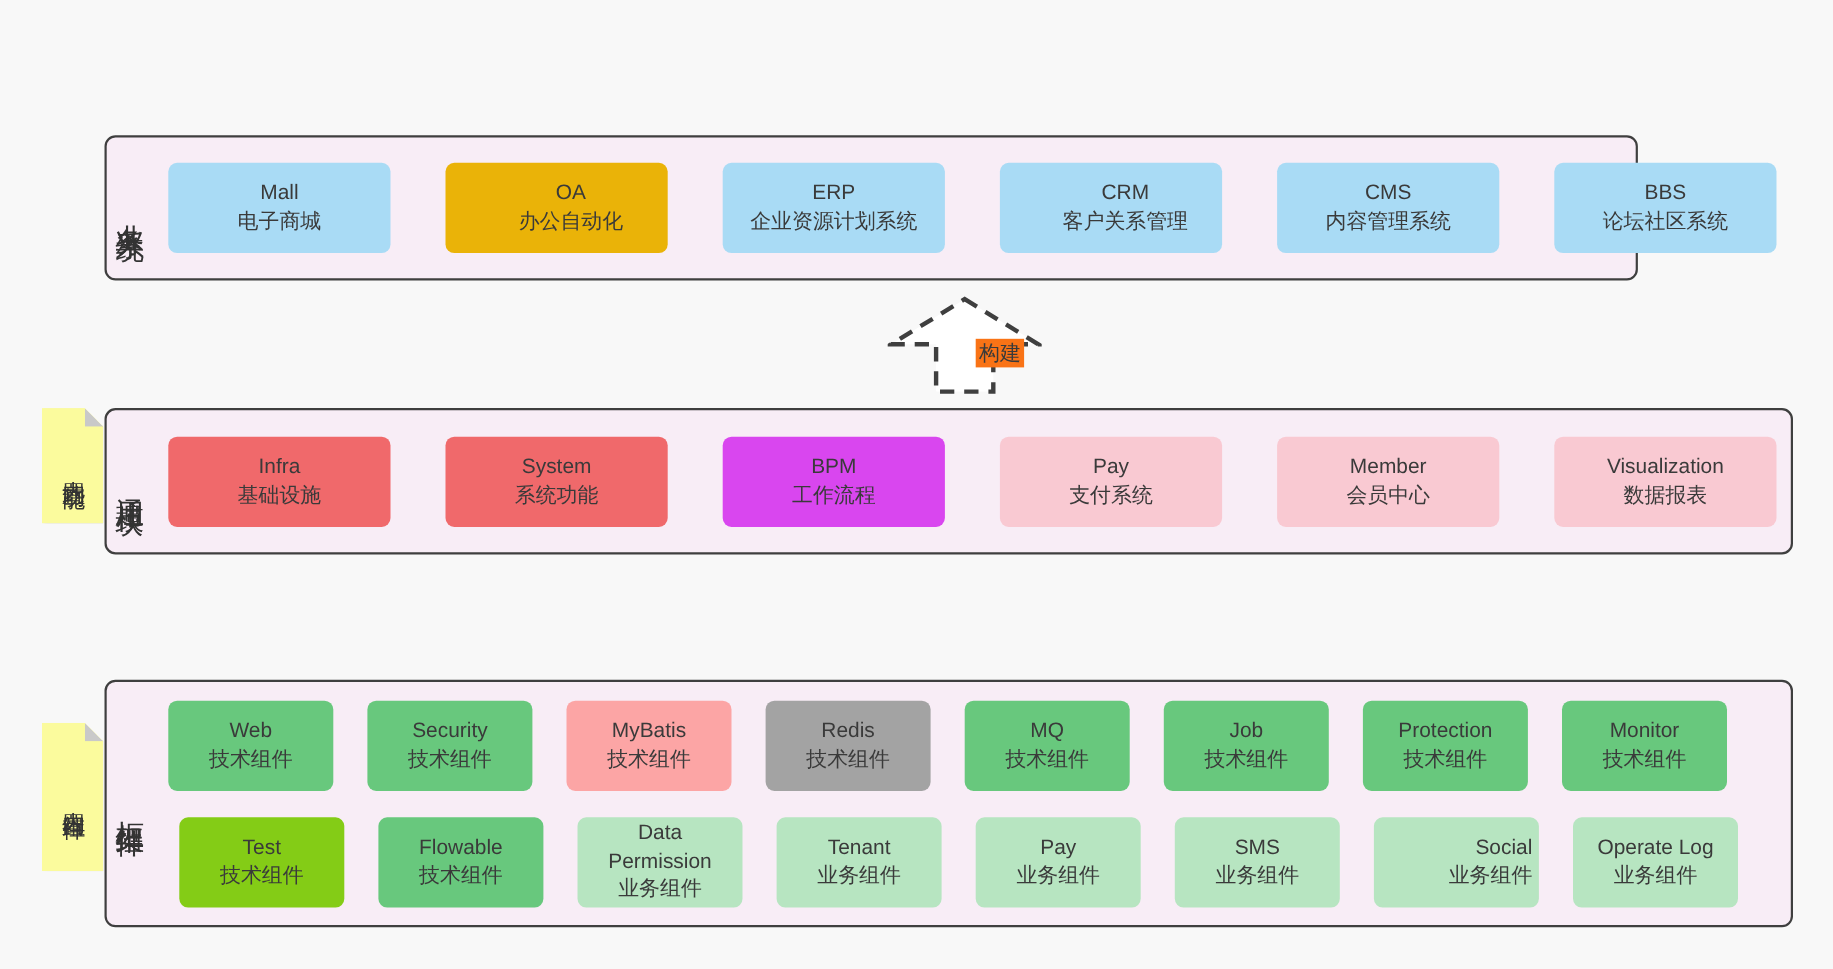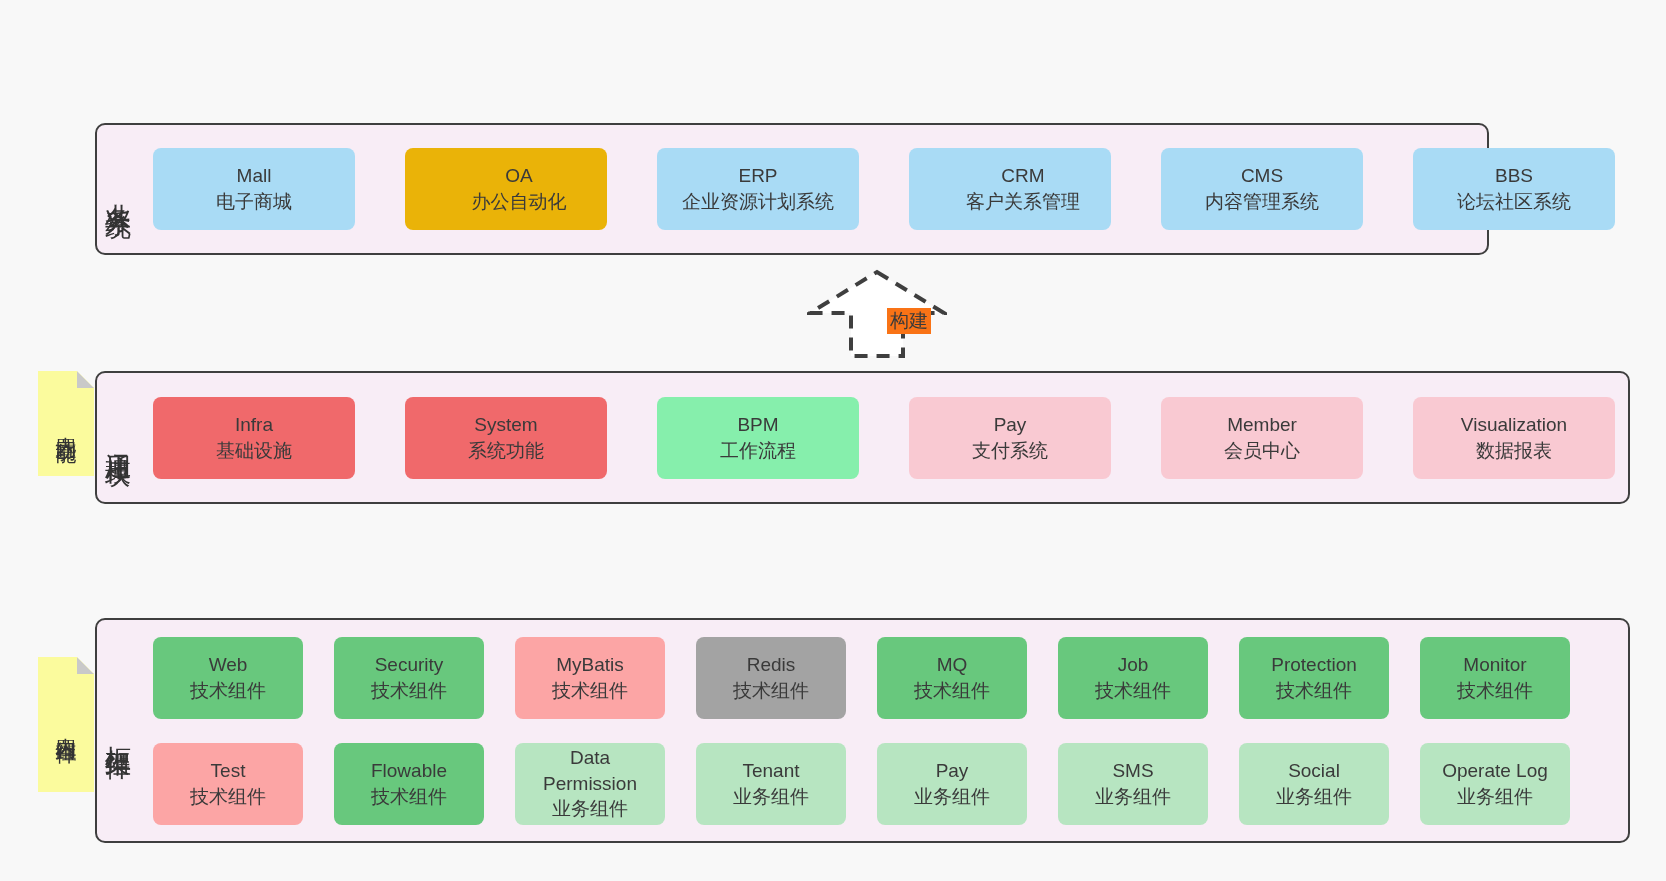--- a/index.html
+++ b/index.html
@@ -100,21 +100,21 @@
     <div class="band-rows">
         <div class="band-row">
           <div class="box" style="background: rgb(240, 105, 107);">
     <span class="box-en">Infra</span>
     <span class="box-zh">基础设施</span>
   </div>
           <div class="box" style="background: rgb(240, 105, 107);">
     <span class="box-en">System</span>
     <span class="box-zh">系统功能</span>
   </div>
-          <div class="box" style="background: #86efac;">
+          <div class="box" style="background: #d946ef;">
     <span class="box-en">BPM</span>
     <span class="box-zh">工作流程</span>
   </div>
           <div class="box" style="background: rgb(249, 201, 210);">
     <span class="box-en">Pay</span>
     <span class="box-zh">支付系统</span>
   </div>
           <div class="box" style="background: rgb(249, 201, 210);">
     <span class="box-en">Member</span>
     <span class="box-zh">会员中心</span>
@@ -159,21 +159,21 @@
           <div class="box" style="background: rgb(104, 200, 125);">
     <span class="box-en">Protection</span>
     <span class="box-zh">技术组件</span>
   </div>
           <div class="box" style="background: rgb(104, 200, 125);">
     <span class="box-en">Monitor</span>
     <span class="box-zh">技术组件</span>
   </div>
         </div>
         <div class="band-row">
-          <div class="box" style="background: #fca5a5;">
+          <div class="box" style="background: #84cc16; margin-left: 10px;">
     <span class="box-en">Test</span>
     <span class="box-zh">技术组件</span>
   </div>
           <div class="box" style="background: rgb(104, 200, 125);">
     <span class="box-en">Flowable</span>
     <span class="box-zh">技术组件</span>
   </div>
           <div class="box" style="background: rgb(183, 229, 193);">
     <span class="box-en">Data Permission</span>
     <span class="box-zh">业务组件</span>
@@ -183,21 +183,21 @@
     <span class="box-zh">业务组件</span>
   </div>
           <div class="box" style="background: rgb(183, 229, 193);">
     <span class="box-en">Pay</span>
     <span class="box-zh">业务组件</span>
   </div>
           <div class="box" style="background: rgb(183, 229, 193);">
     <span class="box-en">SMS</span>
     <span class="box-zh">业务组件</span>
   </div>
-          <div class="box" style="background: rgb(183, 229, 193);">
+          <div class="box" style="background: rgb(183, 229, 193); align-items: flex-end;">
     <span class="box-en">Social</span>
     <span class="box-zh">业务组件</span>
   </div>
           <div class="box" style="background: rgb(183, 229, 193);">
     <span class="box-en">Operate Log</span>
     <span class="box-zh">业务组件</span>
   </div>
         </div>
       </div>
   </div>

